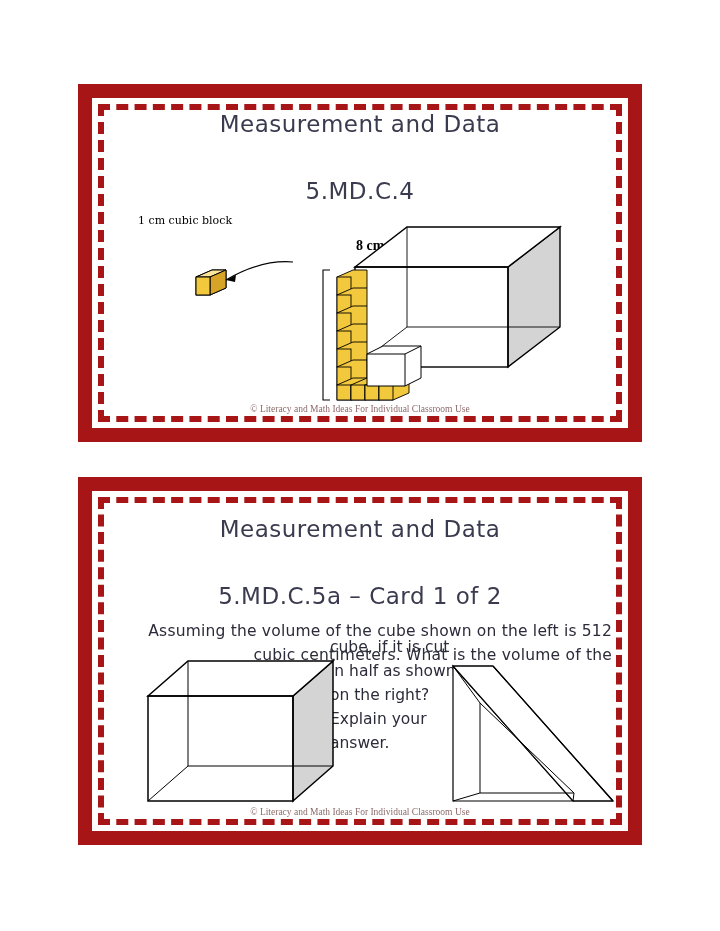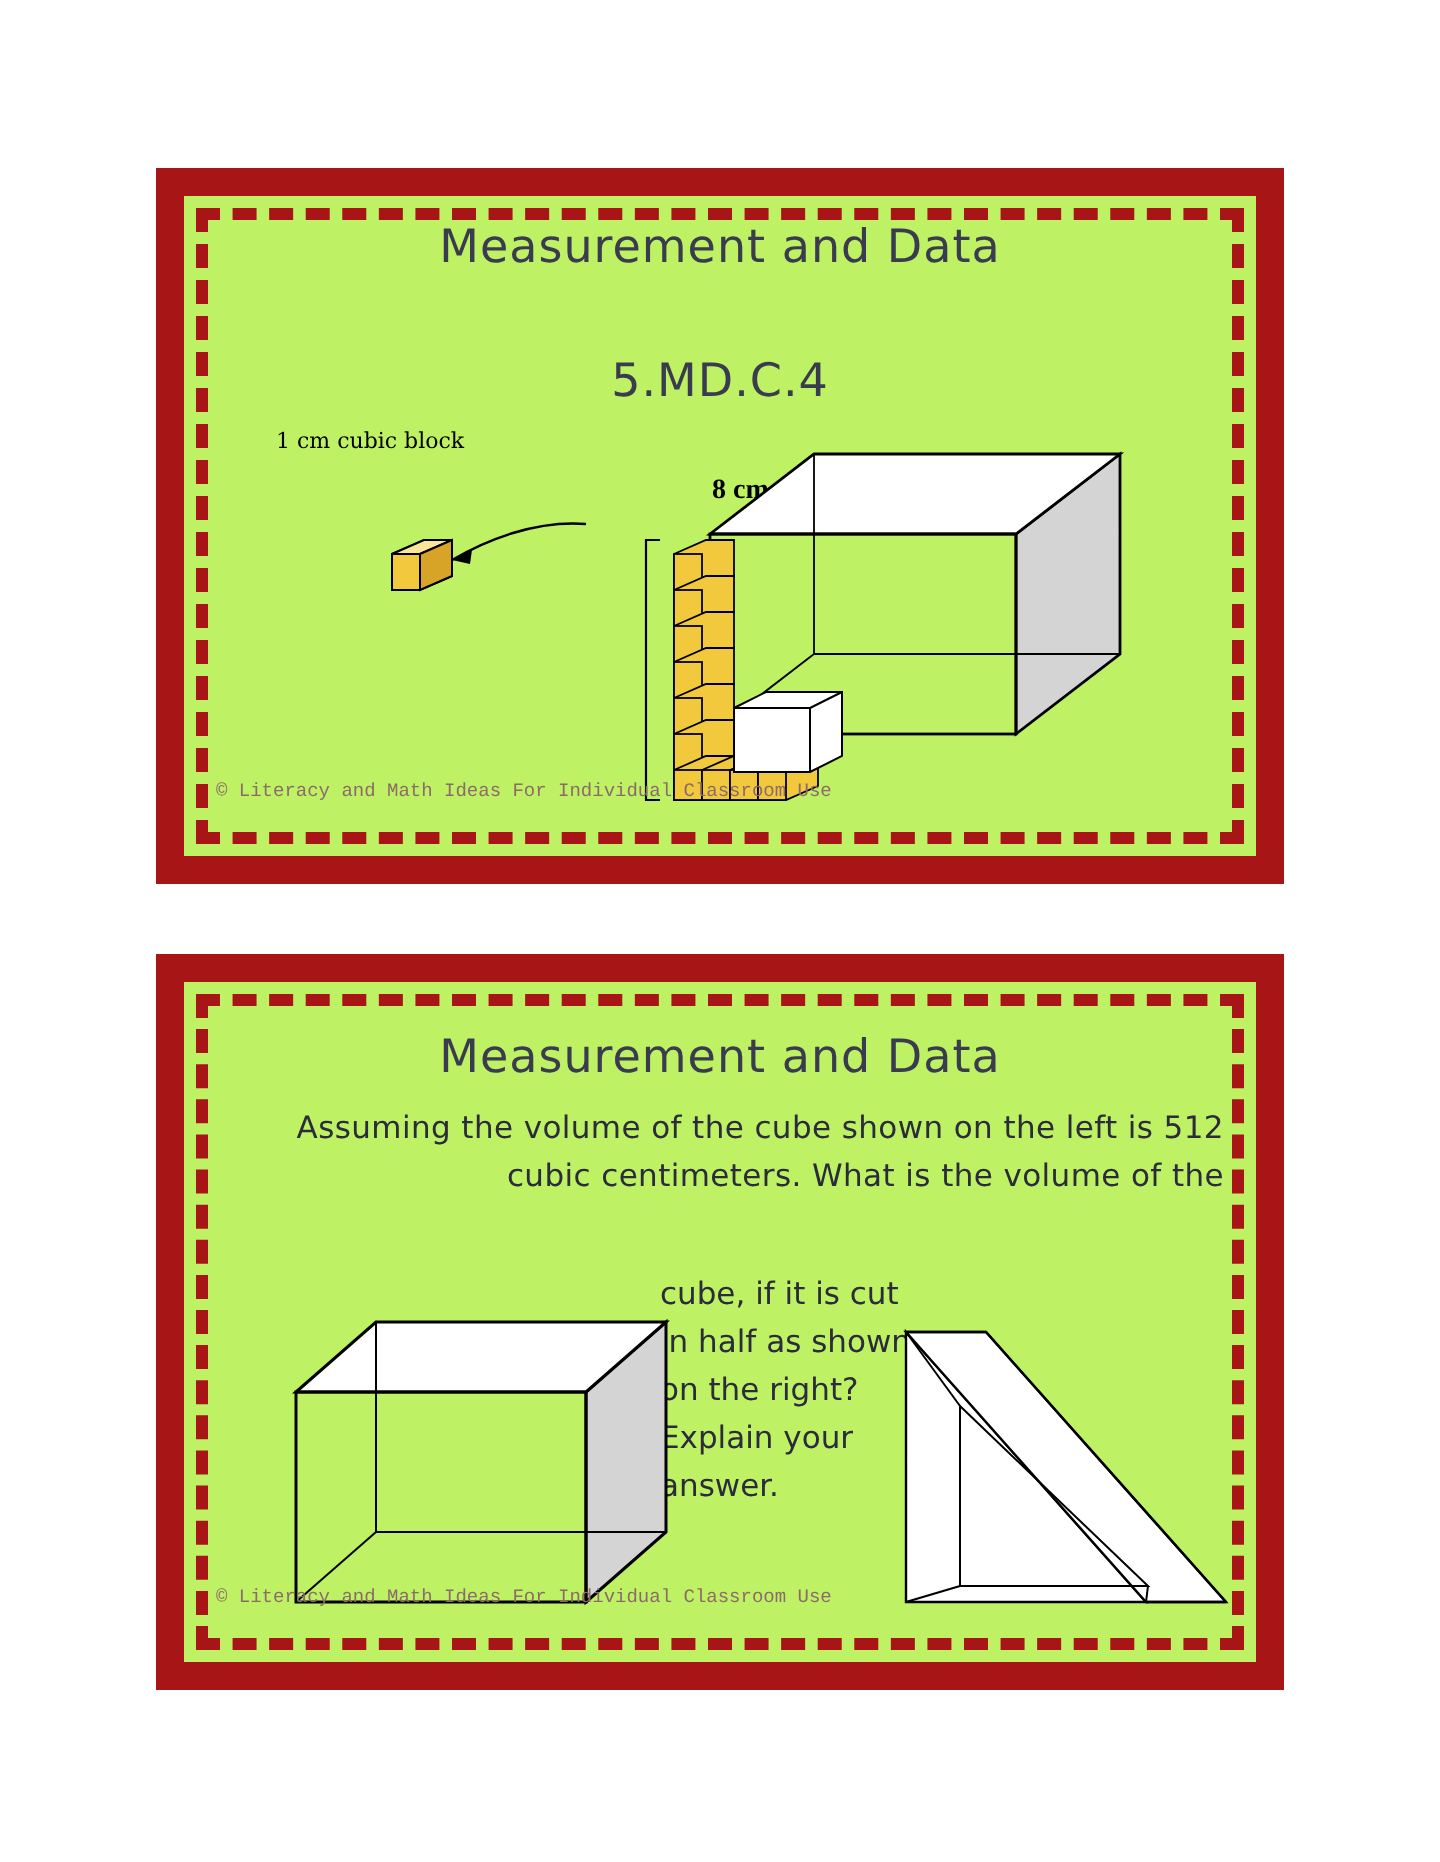--- a/index.html
+++ b/index.html
@@ -26,21 +26,21 @@
   .card {
     position: absolute;
     box-sizing: border-box;
     background: #a81517;
     padding: 14px;
   }
   .card-inner {
     position: relative;
     width: 100%;
     height: 100%;
-    background: #bef264;
+    background: #ffffff;
     box-sizing: border-box;
   }
   
   .stitch {
     position: absolute;
     left: 6px; right: 6px; top: 6px; bottom: 6px;
     border: 6px dashed #a81517;
     box-sizing: border-box;
     pointer-events: none;
   }
@@ -69,24 +69,24 @@
   .prompt {
     font-size: 15.5px;
     color: #2b2b3a;
     line-height: 1.55;
     letter-spacing: 0.2px;
   }
   .prompt.centered { text-align: right; }
 
   .footer {
     position: absolute;
-    bottom: 17px;
+    bottom: 4px;
     left: 0; right: 0;
-    text-align: left;
-    font-family: Liberation Mono, monospace;
+    text-align: center;
+    font-family: Liberation Serif, serif;
     font-size: 9.5px;
     color: #8d6a6a;
   }
 
   
   #card1 { left: 78px; top: 84px; width: 564px; height: 358px; }
   #card1 .card-body { }
   #card1 .prompt { margin-top: 6px; }
 
   .fig1 {
@@ -220,20 +220,21 @@
     </div>
   </div>
 
   <div class="card" id="card2">
     <div class="card-inner">
       <div class="stitch"></div>
       <div class="card-body">
 
         <div class="title-wrap">
           <div class="title">Measurement and Data</div>
+          <div class="title2">5.MD.C.5a – Card 1 of 2</div>
         </div>
 
         <div class="prompt centered">Assuming the volume of the cube shown on the left is 512 cubic centimeters.  What is the volume of the</div>
 
         <div class="mid-text">cube, if it is cut in half as shown on the right? Explain your answer.</div>
 
         <div class="fig2">
           <svg width="530" height="190" viewBox="0 0 530 190">
 
             <g>

